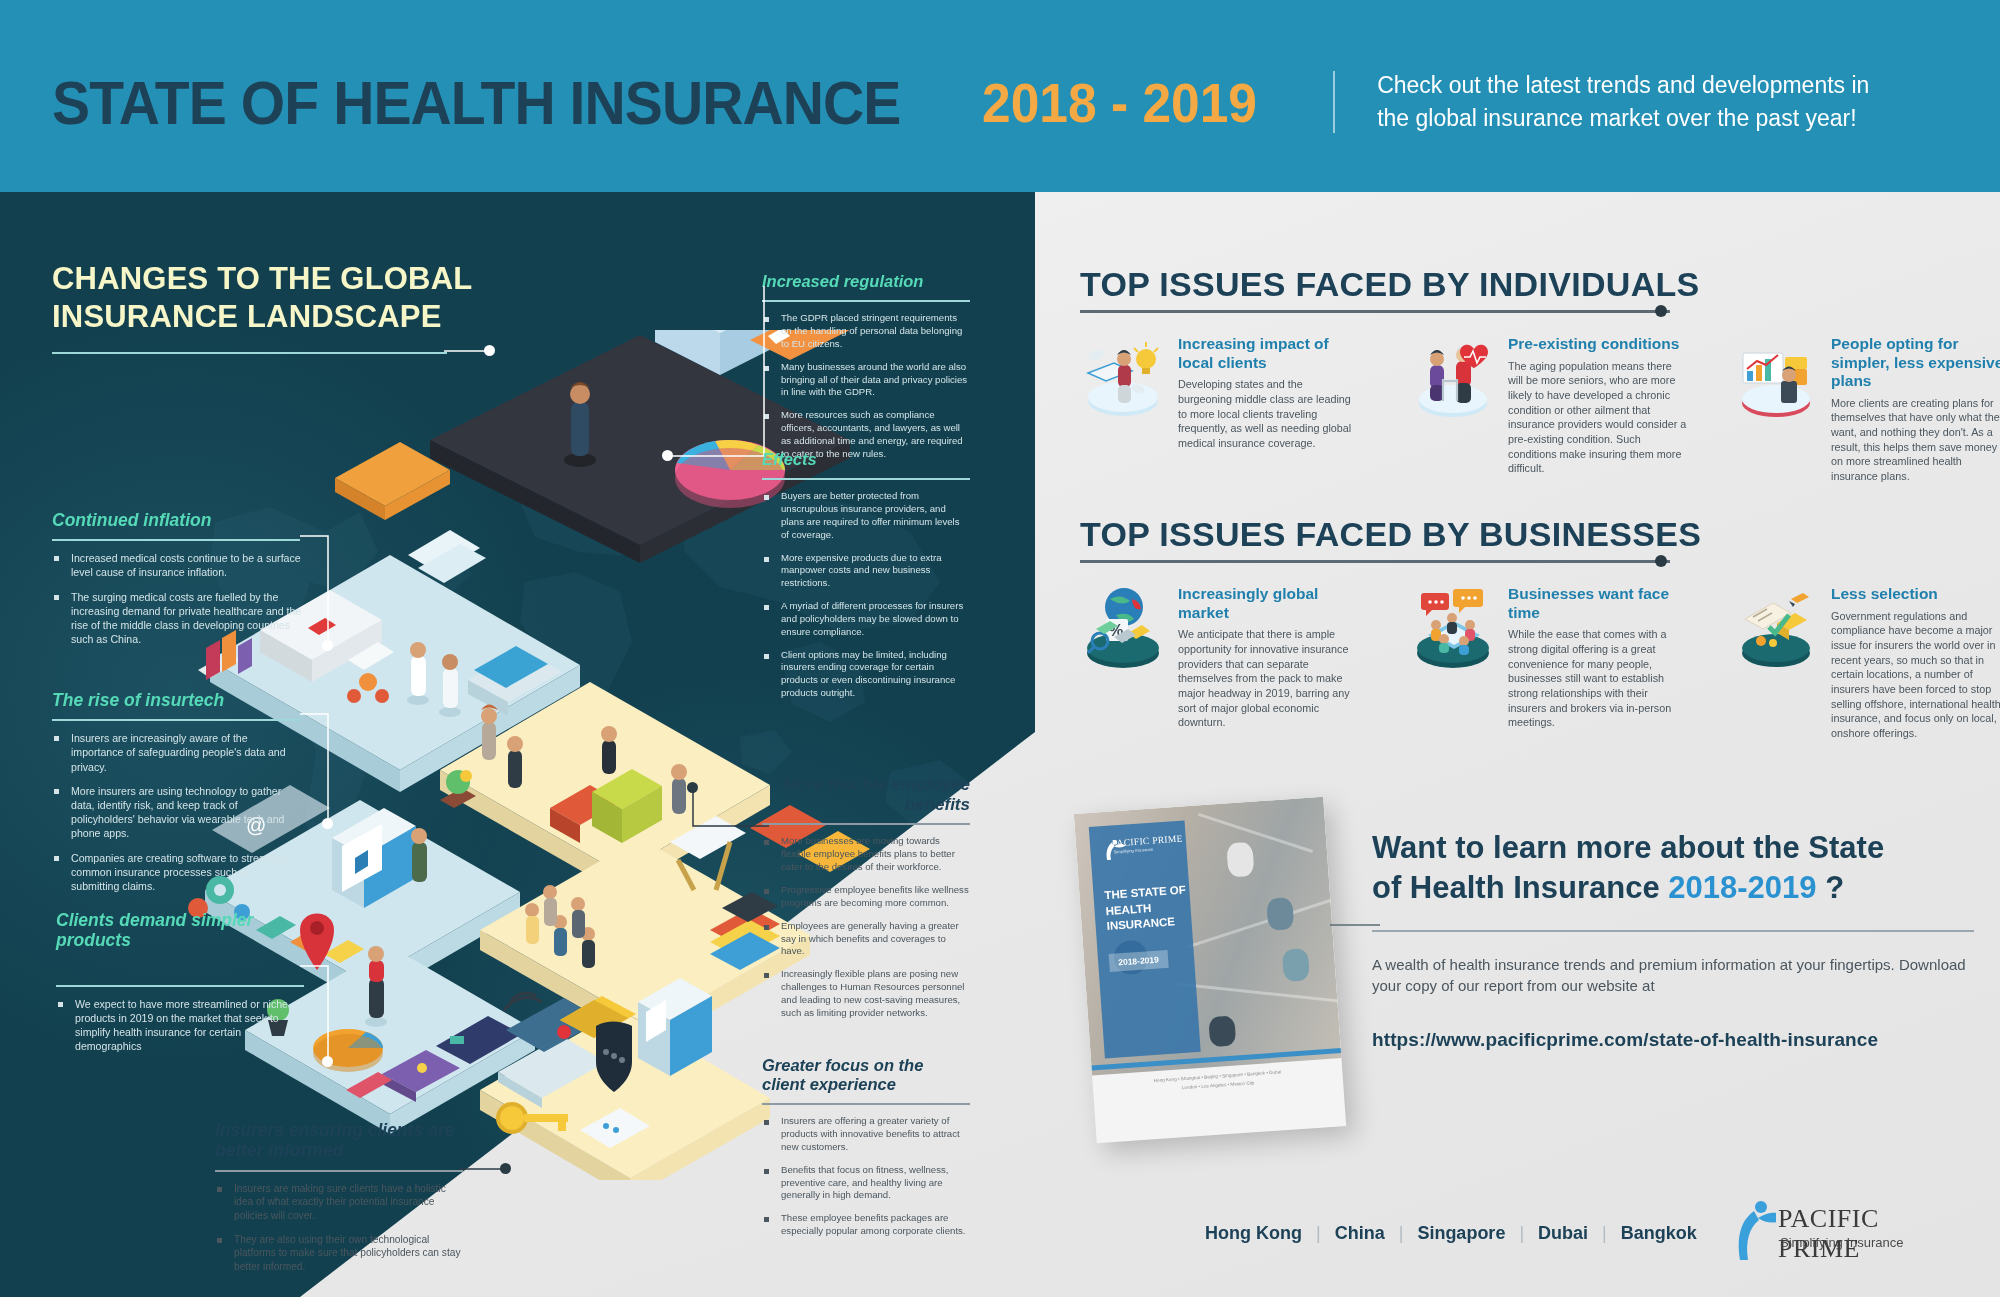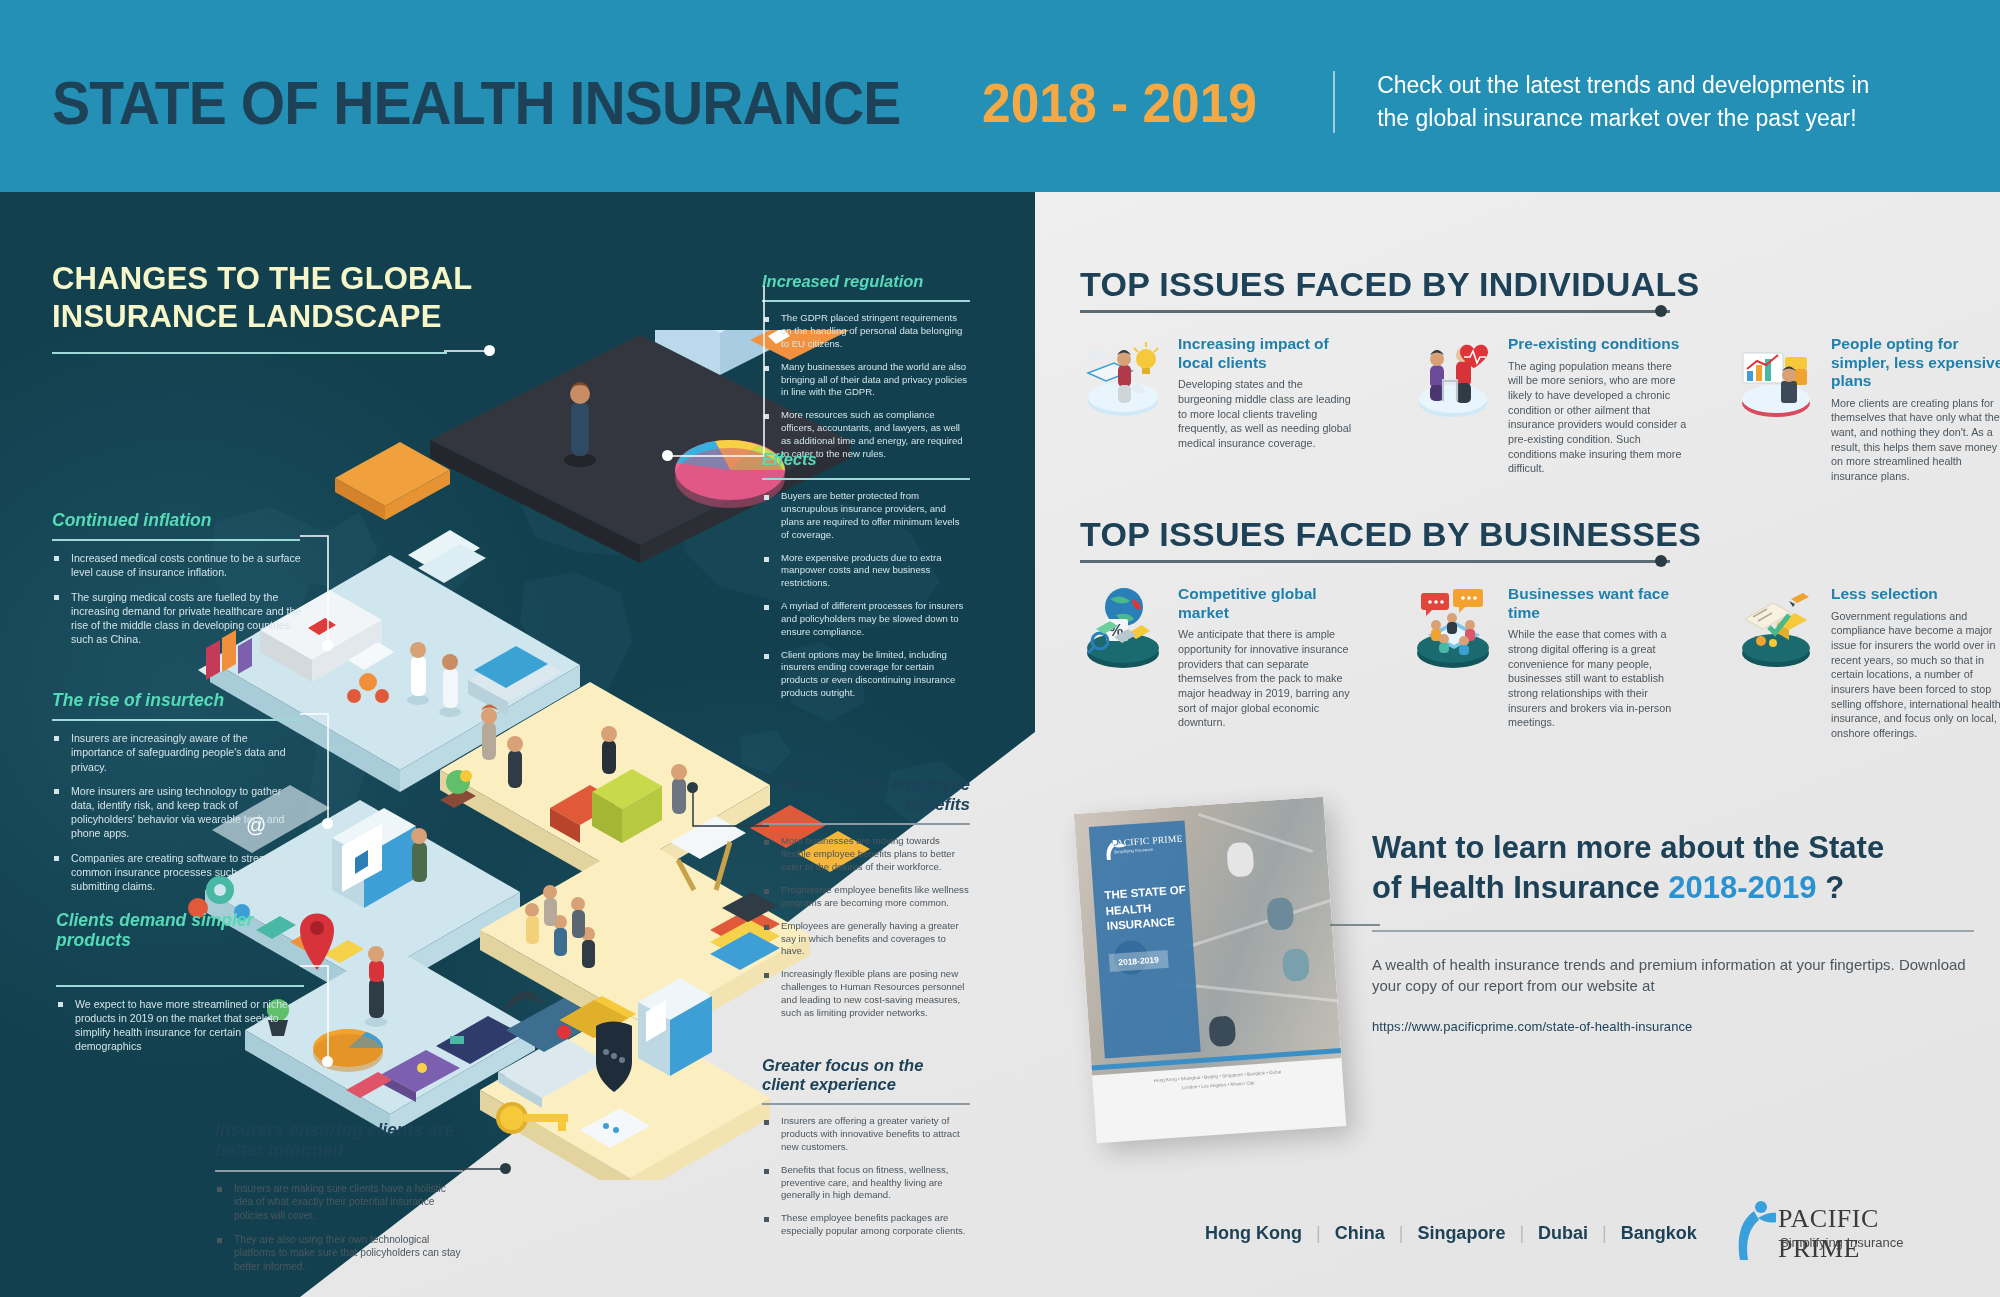--- a/index.html
+++ b/index.html
@@ -130,21 +130,21 @@
     font-size:10.8px; color:#4b565e; line-height:1.36;
   }
 
   
   .cta { position:absolute; left:1372px; top:828px; width:600px; }
   .cta h3 { font-size:31px; font-weight:bold; color:#1d4258; line-height:1.3; }
   .cta h3 .yr { color:#2a92d0; }
   .cta .rule { margin:21px 0 22px 0; height:2px; background:#9aa7ae; width:602px; }
   .cta p { font-size:15px; color:#4b565e; line-height:1.45; }
   .cta .url {
-    margin-top:22px; font-size:13px; font-weight:normal; color:#1d4258;
+    margin-top:32px; font-size:19px; font-weight:bold; color:#1d4258;
     letter-spacing:.1px;
   }
 
   
   .footer-cities {
     position:absolute; left:1205px; top:1223px;
     font-size:18px; font-weight:bold; color:#1d4258;
     display:flex; align-items:center; gap:14px;
   }
   .footer-cities .sep { color:#b3bcc2; font-weight:normal; }
@@ -696,21 +696,21 @@
       <rect x="26" y="34" width="22" height="22" rx="2" fill="#f2f6f8"></rect>
       <text x="29" y="51" font-family="Liberation Sans" font-size="16" font-weight="bold" fill="#3b4a56">%</text>
       <polygon points="48,48 62,40 70,46 56,54" fill="#f5c93a"></polygon>
       <polygon points="34,52 48,44 56,50 42,58" fill="#b9c7cf"></polygon>
       <circle cx="20" cy="56" r="8" fill="none" stroke="#2a7fb8" stroke-width="3"></circle>
       <line x1="14" y1="62" x2="8" y2="68" stroke="#2a7fb8" stroke-width="3"></line>
       <polygon points="16,44 30,36 38,41 24,49" fill="#6ecf9c"></polygon>
     </svg>
   </div>
   <div class="txt">
-    <h4>Competitive global market</h4>
+    <h4>Increasingly global market</h4>
     <p>We anticipate that there is ample opportunity for innovative insurance providers that can separate themselves from the pack to make major headway in 2019, barring any sort of major global economic downturn.</p>
   </div>
 </div>
 
 <div class="issue" style="left:1410px; top:585px;">
   <div class="ico">
     <svg width="86" height="86" viewBox="0 0 86 86">
       <ellipse cx="43" cy="68" rx="36" ry="15" fill="#14555b"></ellipse>
       <ellipse cx="43" cy="63" rx="36" ry="15" fill="#1a6a70"></ellipse>
       <polygon points="18,50 44,36 70,50 44,64" fill="#7ec6e8"></polygon>

